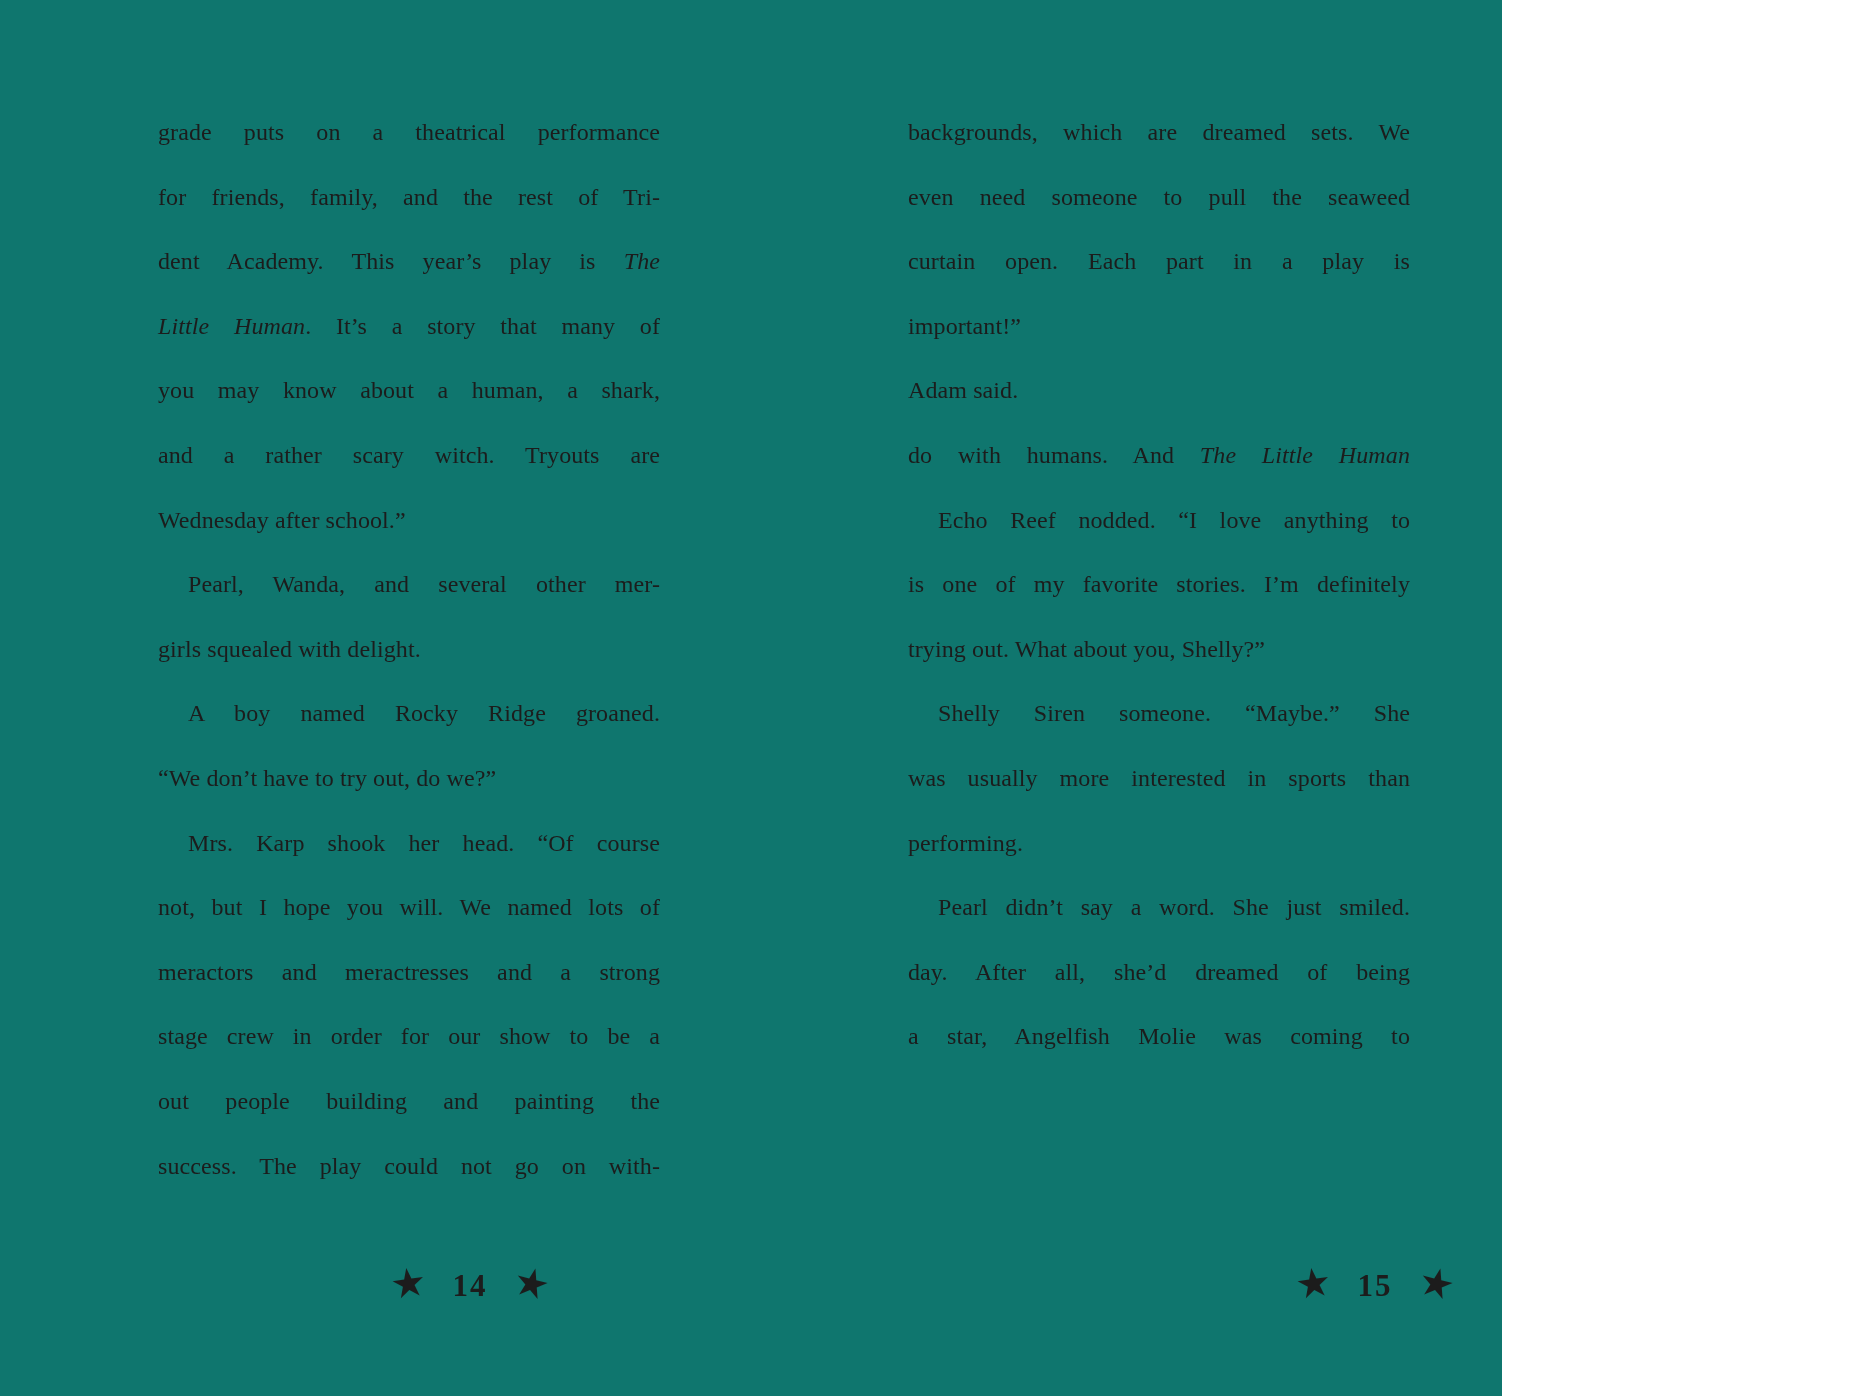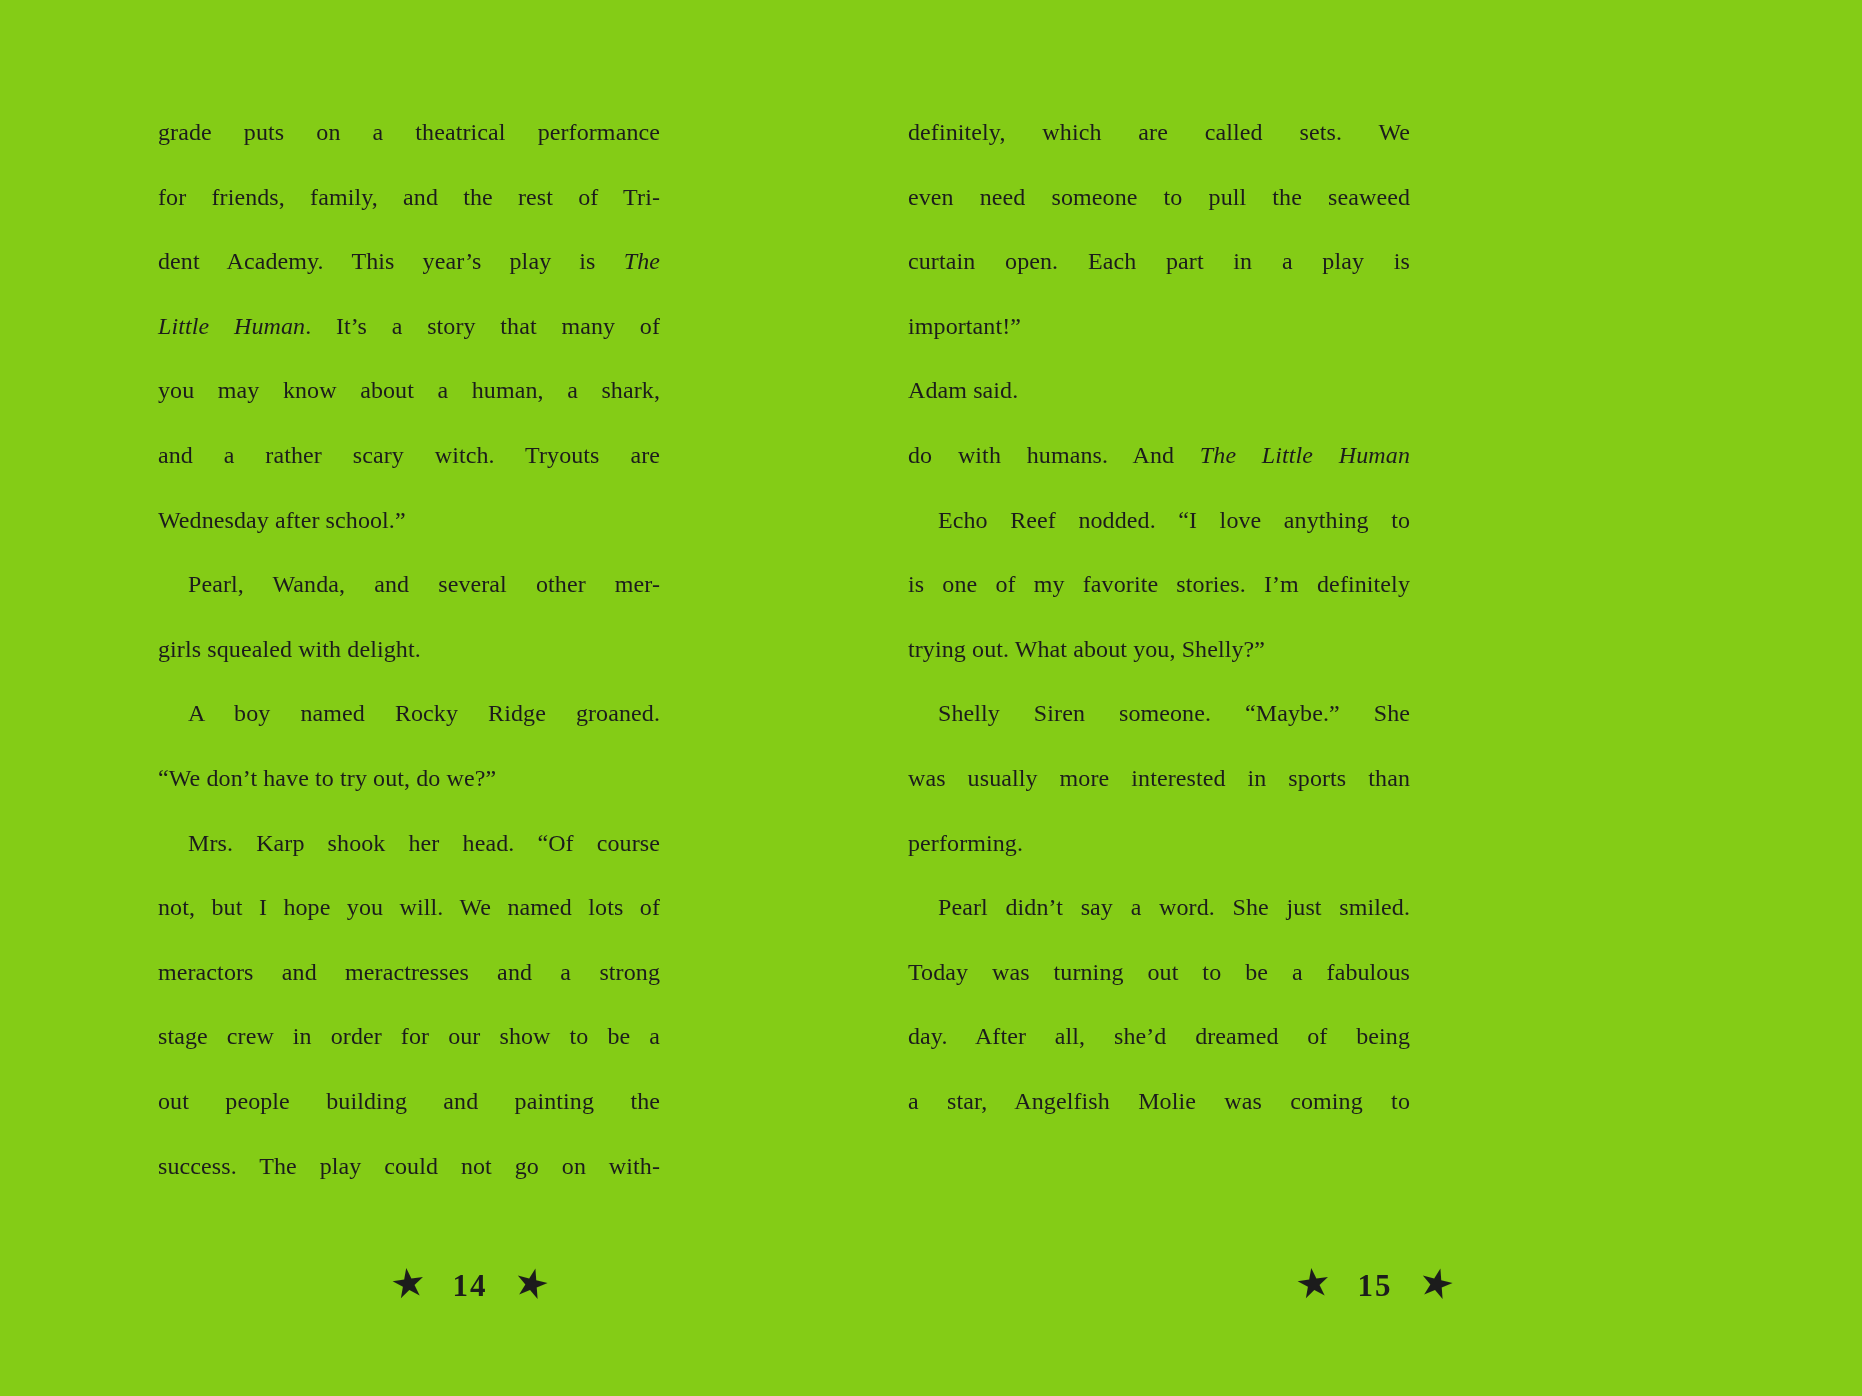--- a/index.html
+++ b/index.html
@@ -8,23 +8,23 @@
     background: #ffffff;
   }
   body {
     width: 1862px;
     height: 1396px;
     font-family: "Liberation Serif", "DejaVu Serif", serif;
     color: #1c1c1c;
   }
   .spread {
     position: relative;
-    width: 1862px;
+    width: 1502px;
     height: 1396px;
-    background: #84cc16;
+    background: #0f766e;
     overflow: hidden;
   }
   .text-col {
     position: absolute;
     top: 100px;
     width: 502px;
     font-size: 24px;
     line-height: 64.6px;
     letter-spacing: 0.1px;
   }
@@ -90,34 +90,33 @@
       </div>
     <footer class="folio folio-left">
       <span class="star s1">★</span>
       <span class="num">14</span>
       <span class="star s2">★</span>
     </footer>
   </section>
 
   <section>
     <div class="text-col col-right">
-        <div class="line"><span>definitely, which are called sets. We</span></div>
+        <div class="line"><span>backgrounds, which are dreamed sets. We</span></div>
         <div class="line"><span>even need someone to pull the seaweed</span></div>
         <div class="line"><span>curtain open. Each part in a play is</span></div>
         <div class="line ragged"><span>important!”</span></div>
         <div class="line ragged"><span>Adam said.</span></div>
         <div class="line"><span>do with humans. And </span><span class="italic">The Little Human</span></div>
         <div class="line indent"><span>Echo Reef nodded. “I love anything to</span></div>
         <div class="line"><span>is one of my favorite stories. I’m definitely</span></div>
         <div class="line ragged"><span>trying out. What about you, Shelly?”</span></div>
         <div class="line indent"><span>Shelly Siren someone. “Maybe.” She</span></div>
         <div class="line"><span>was usually more interested in sports than</span></div>
         <div class="line ragged"><span>performing.</span></div>
         <div class="line indent"><span>Pearl didn’t say a word. She just smiled.</span></div>
-        <div class="line"><span>Today was turning out to be a fabulous</span></div>
         <div class="line"><span>day. After all, she’d dreamed of being</span></div>
         <div class="line"><span>a star, Angelfish Molie was coming to</span></div>
       </div>
     <footer class="folio folio-right">
       <span class="star s1">★</span>
       <span class="num">15</span>
       <span class="star s2">★</span>
     </footer>
   </section>
 

